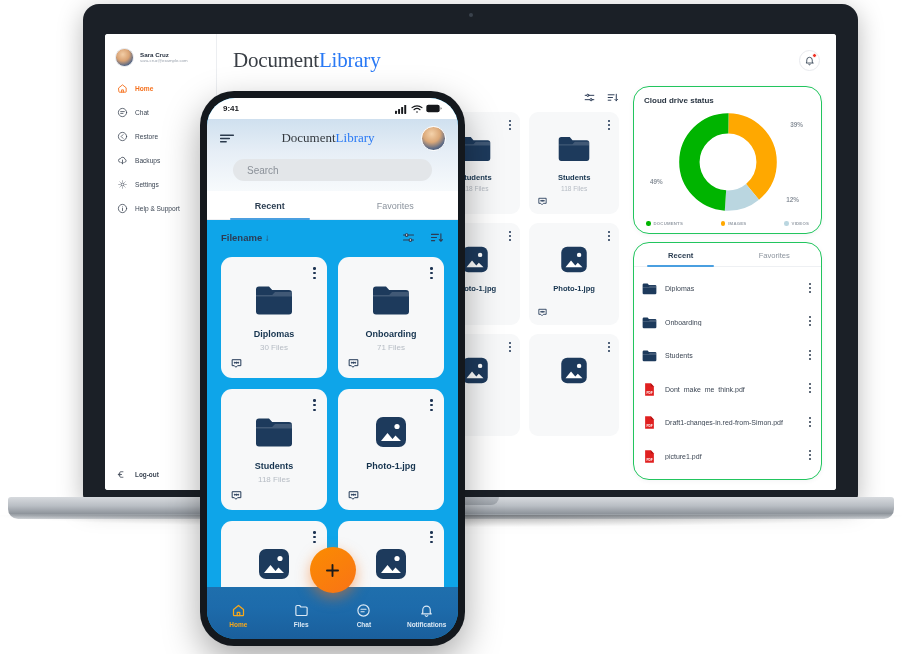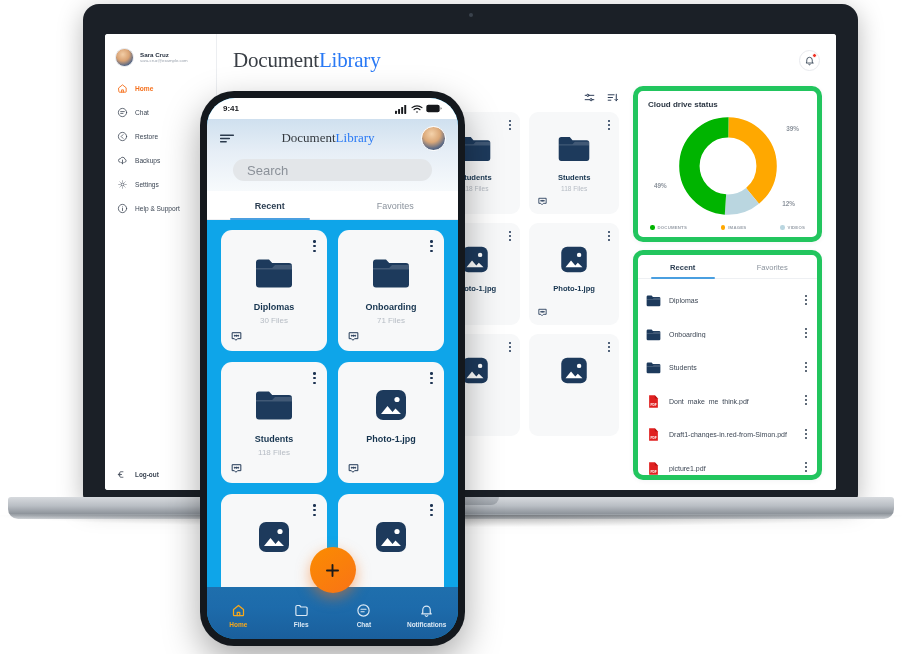--- a/index.html
+++ b/index.html
@@ -134,21 +134,21 @@
   }
   .card-ico { width: 34px; height: 30px; }
   .card-ico svg { width: 100%; height: 100%; display: block; }
   .card-name { font-size: 7.6px; font-weight: 700; color: #16344f; margin-top: 9px; text-align: center; }
   .card-sub { font-size: 6.6px; color: #b6bcc4; margin-top: 3px; }
   .card-chat { position: absolute; left: 8px; bottom: 7px; width: 11px; height: 11px; cursor: pointer; }
   .card-chat svg { width: 100%; height: 100%; display: block; }
 
   
   .right-col { width: 205px; flex: 0 0 205px; padding: 0 14px 10px 2px; display: flex; flex-direction: column; gap: 8px; }
-  .panel { background: #fff; border: 5px solid #22c55e; border-radius: 10px; box-shadow: 0 1px 5px rgba(20,30,50,.05); }
+  .panel { background: #fff; border: 1px solid #22c55e; border-radius: 16px; box-shadow: 0 1px 5px rgba(20,30,50,.05); }
   .chart-panel { padding: 9px 10px 7px 10px; }
   .panel-title { font-size: 8px; font-weight: 700; color: #2b3643; }
   .donut-wrap { position: relative; height: 112px; margin-top: 2px; }
   .donut { position: absolute; left: 50%; top: 4px; transform: translateX(-50%); width: 102px; height: 102px; }
   .pct { position: absolute; font-size: 6.4px; color: #8d949d; font-weight: 600; }
   .pct.p1 { right: 8px; top: 14px; }
   .pct.p2 { right: 12px; bottom: 16px; }
   .pct.p3 { left: 6px; bottom: 34px; }
   .legend { display: flex; justify-content: space-between; padding: 2px 2px 0 2px; }
   .leg { display: flex; align-items: center; gap: 3px; }
@@ -211,21 +211,21 @@
   .avatar-ph {
     width: 25px; height: 25px; border-radius: 50%;
     background: radial-gradient(circle at 42% 30%, #f4d2ab 0%, #dba878 40%, #5d6b86 70%, #2b3750 100%);
     border: 1.5px solid #fff; flex: 0 0 25px; cursor: pointer;
   }
   .search {
     height: 22px; border-radius: 11px; background: #e3e6e9;
     margin: 8px 14px 0 14px; display: flex; align-items: center;
     padding: 0 14px; cursor: text;
   }
-  .search-ph { font-size: 13px; color: #8b9199; }
+  .search-ph { font-size: 10px; color: #8b9199; }
 
   .ph-tabs { display: flex; background: #fff; border-bottom: 1px solid #eef0f3; }
   .ph-tab {
     flex: 1; text-align: center; font-size: 9px; color: #8b939d;
     padding: 10px 0 8px 0; position: relative; cursor: pointer;
   }
   .ph-tab.active { color: #2c3e52; font-weight: 600; }
   .ph-tab.active::after {
     content: ""; position: absolute; left: 18%; right: 18%; bottom: -1px;
     height: 2.4px; background: #4a9fe0; border-radius: 2px;
@@ -822,20 +822,37 @@
         <div class="search">
           <span class="search-ph">Search</span>
         </div>
       </div>
 
       <div class="ph-tabs">
         <div class="ph-tab active">Recent</div>
         <div class="ph-tab">Favorites</div>
       </div>
 
+      <div class="ph-sort">
+        <span class="ph-sort-label"><span>Filename</span> <span>↓</span></span>
+        <span class="ph-sort-spacer"></span>
+        <span class="ph-sort-ico">
+          <svg viewBox="0 0 24 24" fill="none" stroke="#2c3c55" stroke-width="1.8" stroke-linecap="round">
+            <path d="M4 8h16M4 16h16"></path>
+              <circle cx="9" cy="8" r="2.1" fill="#fff"></circle>
+              <circle cx="15" cy="16" r="2.1" fill="#fff"></circle>
+          </svg>
+        </span>
+        <span class="ph-sort-ico">
+          <svg viewBox="0 0 24 24" fill="none" stroke="#2c3c55" stroke-width="1.8" stroke-linecap="round" stroke-linejoin="round">
+            <path d="M4 7h11M4 12h8M4 17h5"></path>
+              <path d="M19 6v12M16.5 15.5 19 18l2.5-2.5"></path>
+          </svg>
+        </span>
+      </div>
 
       <div class="ph-grid">
         <div class="ph-card">
           <div class="ph-card-dots">
               <span></span>
               <span></span>
               <span></span>
             </div>
           <div class="ph-card-ico">
             <svg viewBox="0 0 40 34" fill="#1d3a5c">

